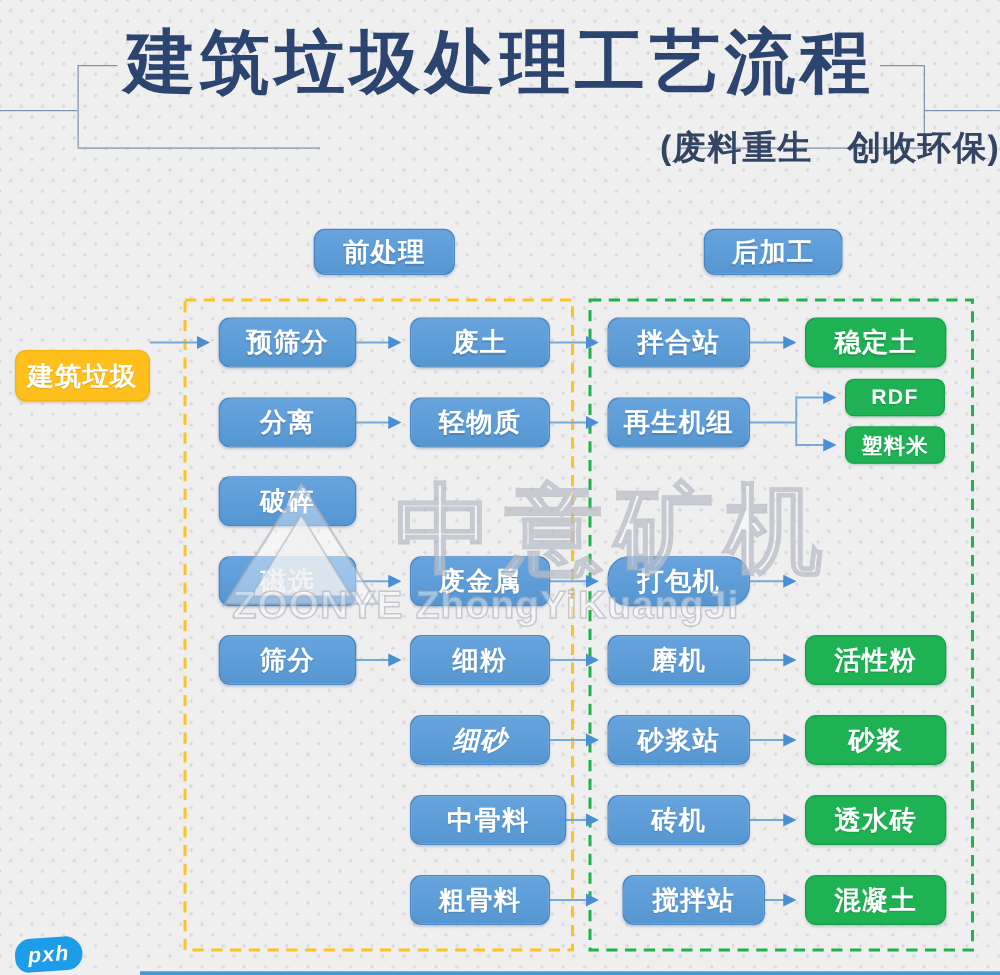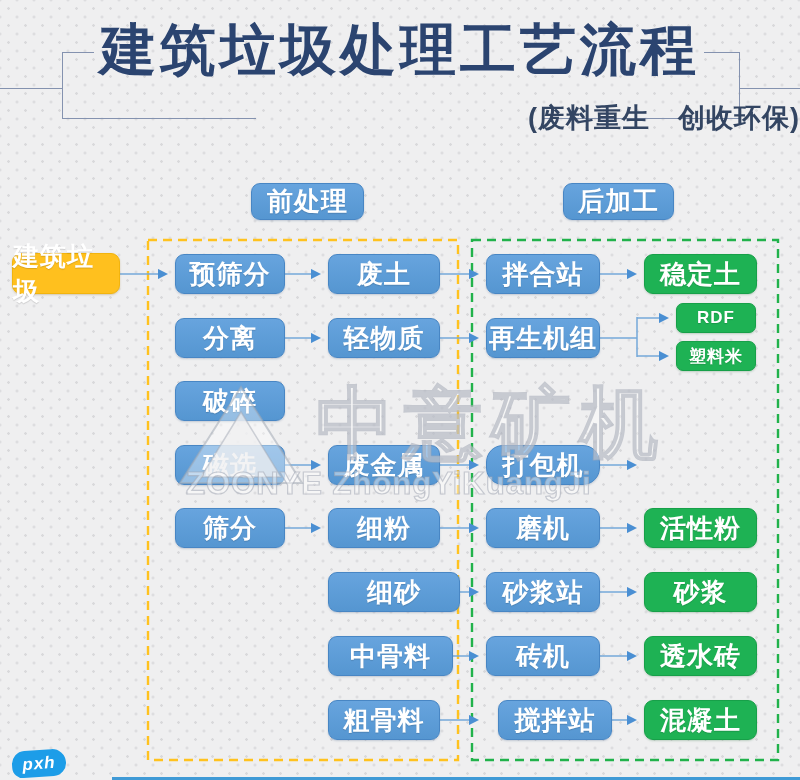--- a/index.html
+++ b/index.html
@@ -10,25 +10,25 @@
       radial-gradient(circle,#d9d9db 1.1px,rgba(0,0,0,0) 1.5px),
       radial-gradient(circle,#d9d9db 1.1px,rgba(0,0,0,0) 1.5px);
     background-size:17px 17px;
     background-position:0 0,8.5px 8.5px;}
   .frame-line{position:absolute;background:#8492af;z-index:1;}
   .page-title{position:absolute;left:0;top:10px;width:800px;text-align:center;
     font-size:56px;font-weight:900;letter-spacing:4px;color:#2b4470;z-index:2;line-height:80px;}
   .page-subtitle{position:absolute;left:0;top:99px;width:800px;text-align:right;
     font-size:27px;font-weight:700;letter-spacing:1px;color:#334562;z-index:2;line-height:38px;}
   .node{position:absolute;display:flex;align-items:center;justify-content:center;
-    height:40px;border-radius:9px;color:#fff;font-size:26px;font-weight:700;letter-spacing:1px;
+    height:40px;border-radius:9px;color:#fff;font-size:21px;font-weight:700;letter-spacing:1px;
     z-index:10;text-shadow:0 1px 1px rgba(0,0,0,0.15);box-sizing:border-box;}
   .blue{background:linear-gradient(180deg,#67a4de 0%,#5596d1 100%);border:1px solid #4886c4;box-shadow:0 1px 2px rgba(60,90,130,0.25);}
   .green{background:#1eb254;border:1px solid #17a049;box-shadow:0 1px 2px rgba(40,110,60,0.25);}
-  .yellow{background:#ffc01e;border:1px solid #f2b40e;box-shadow:0 1px 2px rgba(150,110,20,0.3);}
+  .yellow{background:#ffc01e;border:1px solid #f2b40e;box-shadow:0 1px 2px rgba(150,110,20,0.3);margin-top:27px;}
   .sec{height:37px;}
   .small{height:30px;font-size:17px;border-radius:7px;}
   svg.overlay{position:absolute;left:0;top:0;z-index:5;pointer-events:none;}
   .wm{position:absolute;z-index:50;pointer-events:none;
     color:rgba(255,255,255,0.42);-webkit-text-stroke:1.5px rgba(160,166,178,0.55);
     font-weight:700;white-space:nowrap;}
   .wm-cn{left:316px;top:378px;font-size:78px;letter-spacing:10px;line-height:90px;}
   .wm-en{left:186px;top:464px;font-size:31px;letter-spacing:1px;line-height:40px;-webkit-text-stroke:1.2px rgba(160,166,178,0.55);}
   .wm-logo{position:absolute;left:178px;top:384px;z-index:50;pointer-events:none;}
   .pxh{position:absolute;left:12px;top:750px;width:54px;height:27px;background:#1d9de8;
@@ -96,21 +96,21 @@
   <div class="node blue" style="left:175px;top:254px;width:110px;">预筛分</div>
   <div class="node blue" style="left:175px;top:318px;width:110px;">分离</div>
   <div class="node blue" style="left:175px;top:381px;width:110px;">破碎</div>
   <div class="node blue" style="left:175px;top:445px;width:110px;">磁选</div>
   <div class="node blue" style="left:175px;top:508px;width:110px;">筛分</div>
 
   <div class="node blue" style="left:328px;top:254px;width:112px;">废土</div>
   <div class="node blue" style="left:328px;top:318px;width:112px;">轻物质</div>
   <div class="node blue" style="left:328px;top:508px;width:112px;">细粉</div>
   <div class="node blue" style="left:328px;top:445px;width:112px;">废金属</div>
-  <div class="node blue" style="left:328px;top:572px;width:132px;">细砂</div>
+  <div class="node blue" style="left:328px;top:572px;width:112px;font-style:italic;">细砂</div>
   <div class="node blue" style="left:328px;top:636px;width:125px;">中骨料</div>
   <div class="node blue" style="left:328px;top:700px;width:112px;">粗骨料</div>
 
   <div class="node blue" style="left:486px;top:254px;width:114px;">拌合站</div>
   <div class="node blue" style="left:486px;top:318px;width:114px;">再生机组</div>
   <div class="node blue" style="left:486px;top:445px;width:114px;border-radius:17px;">打包机</div>
   <div class="node blue" style="left:486px;top:508px;width:114px;">磨机</div>
   <div class="node blue" style="left:486px;top:572px;width:114px;">砂浆站</div>
   <div class="node blue" style="left:486px;top:636px;width:114px;">砖机</div>
   <div class="node blue" style="left:486px;top:700px;width:114px;margin-left:12px;">搅拌站</div>

